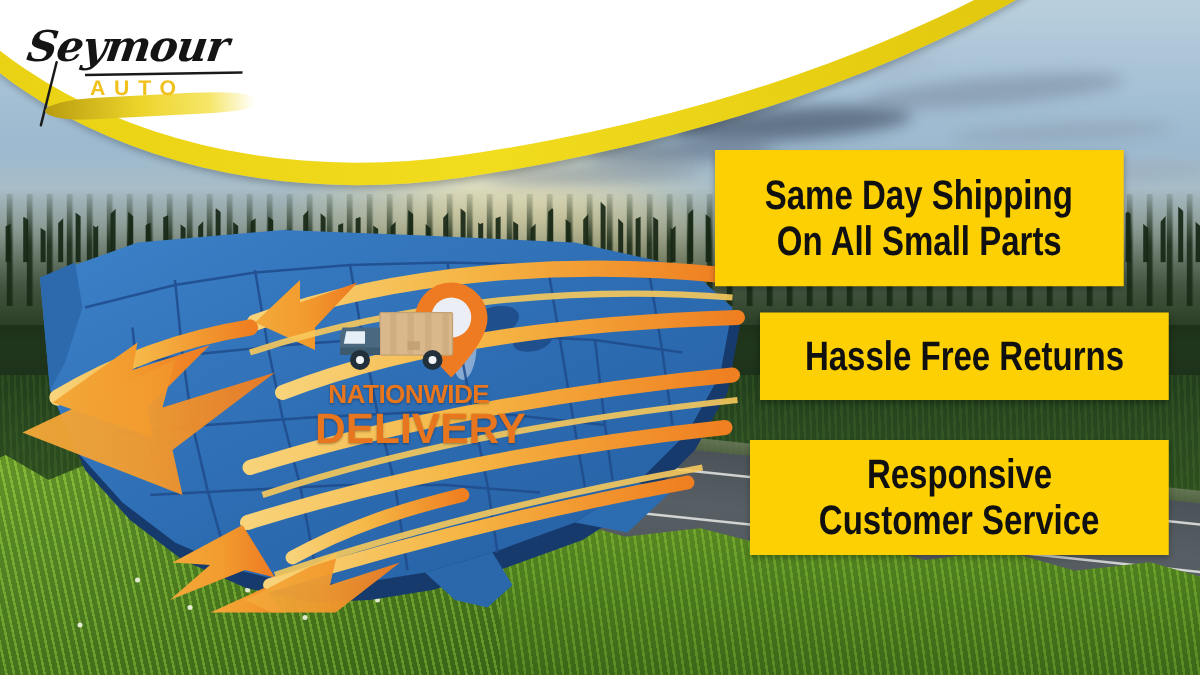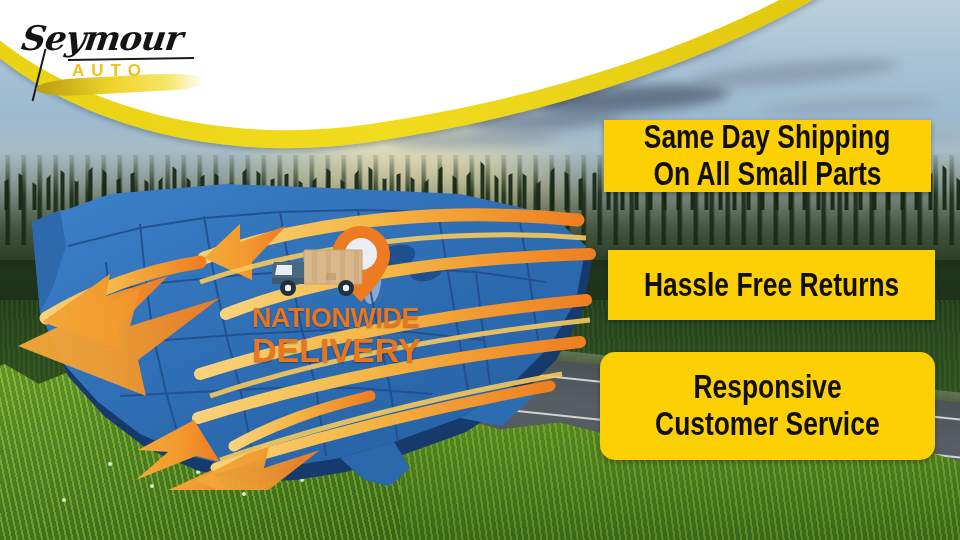--- a/index.html
+++ b/index.html
@@ -171,40 +171,40 @@
 
   
   .pin{position:absolute;left:330px;top:224px;width:62px;height:80px;}
   .truck{position:absolute;left:268px;top:248px;width:104px;height:52px;}
 
   .ndel{
     position:absolute;left:252px;top:305px;width:150px;text-align:center;
     color:#e8761e;font-family:"Liberation Sans", sans-serif;font-weight:700;
     line-height:1.02;text-shadow:0 1px 2px rgba(0,0,0,.35);
   }
-  .ndel .l1{font-size:27px;letter-spacing:-0.5px;display:block;text-align:right;}
+  .ndel .l1{font-size:21px;letter-spacing:-0.5px;display:block;}
   .ndel .l2{font-size:34px;letter-spacing:0px;display:block;}
 
   
   .panel{
     position:absolute;background:#fcd002;
     display:flex;flex-direction:column;align-items:center;justify-content:center;
     box-shadow:0 2px 5px rgba(0,0,0,.3);
   }
   .panel span{
     display:block;color:#101010;font-family:"Liberation Sans", sans-serif;
     font-weight:700;text-align:center;white-space:nowrap;
     transform:scaleX(.80);transform-origin:center;
     line-height:1.12;
   }
-  #panel-1{left:604px;top:120px;width:327px;height:72px;}
+  #panel-1{left:572px;top:120px;width:327px;height:109px;}
   #panel-1 span{font-size:33px;}
   #panel-2{left:608px;top:250px;width:327px;height:70px;}
   #panel-2 span{font-size:33px;}
-  #panel-3{left:600px;top:352px;width:335px;height:108px;border-radius:15px;}
+  #panel-3{left:600px;top:352px;width:335px;height:92px;}
   #panel-3 span{font-size:33px;}
 </style>
 </head>
 <body>
 
 <div class="stage">
 
   <div class="bg">
     <div class="sky"></div>
     <div class="sunglow"></div>

